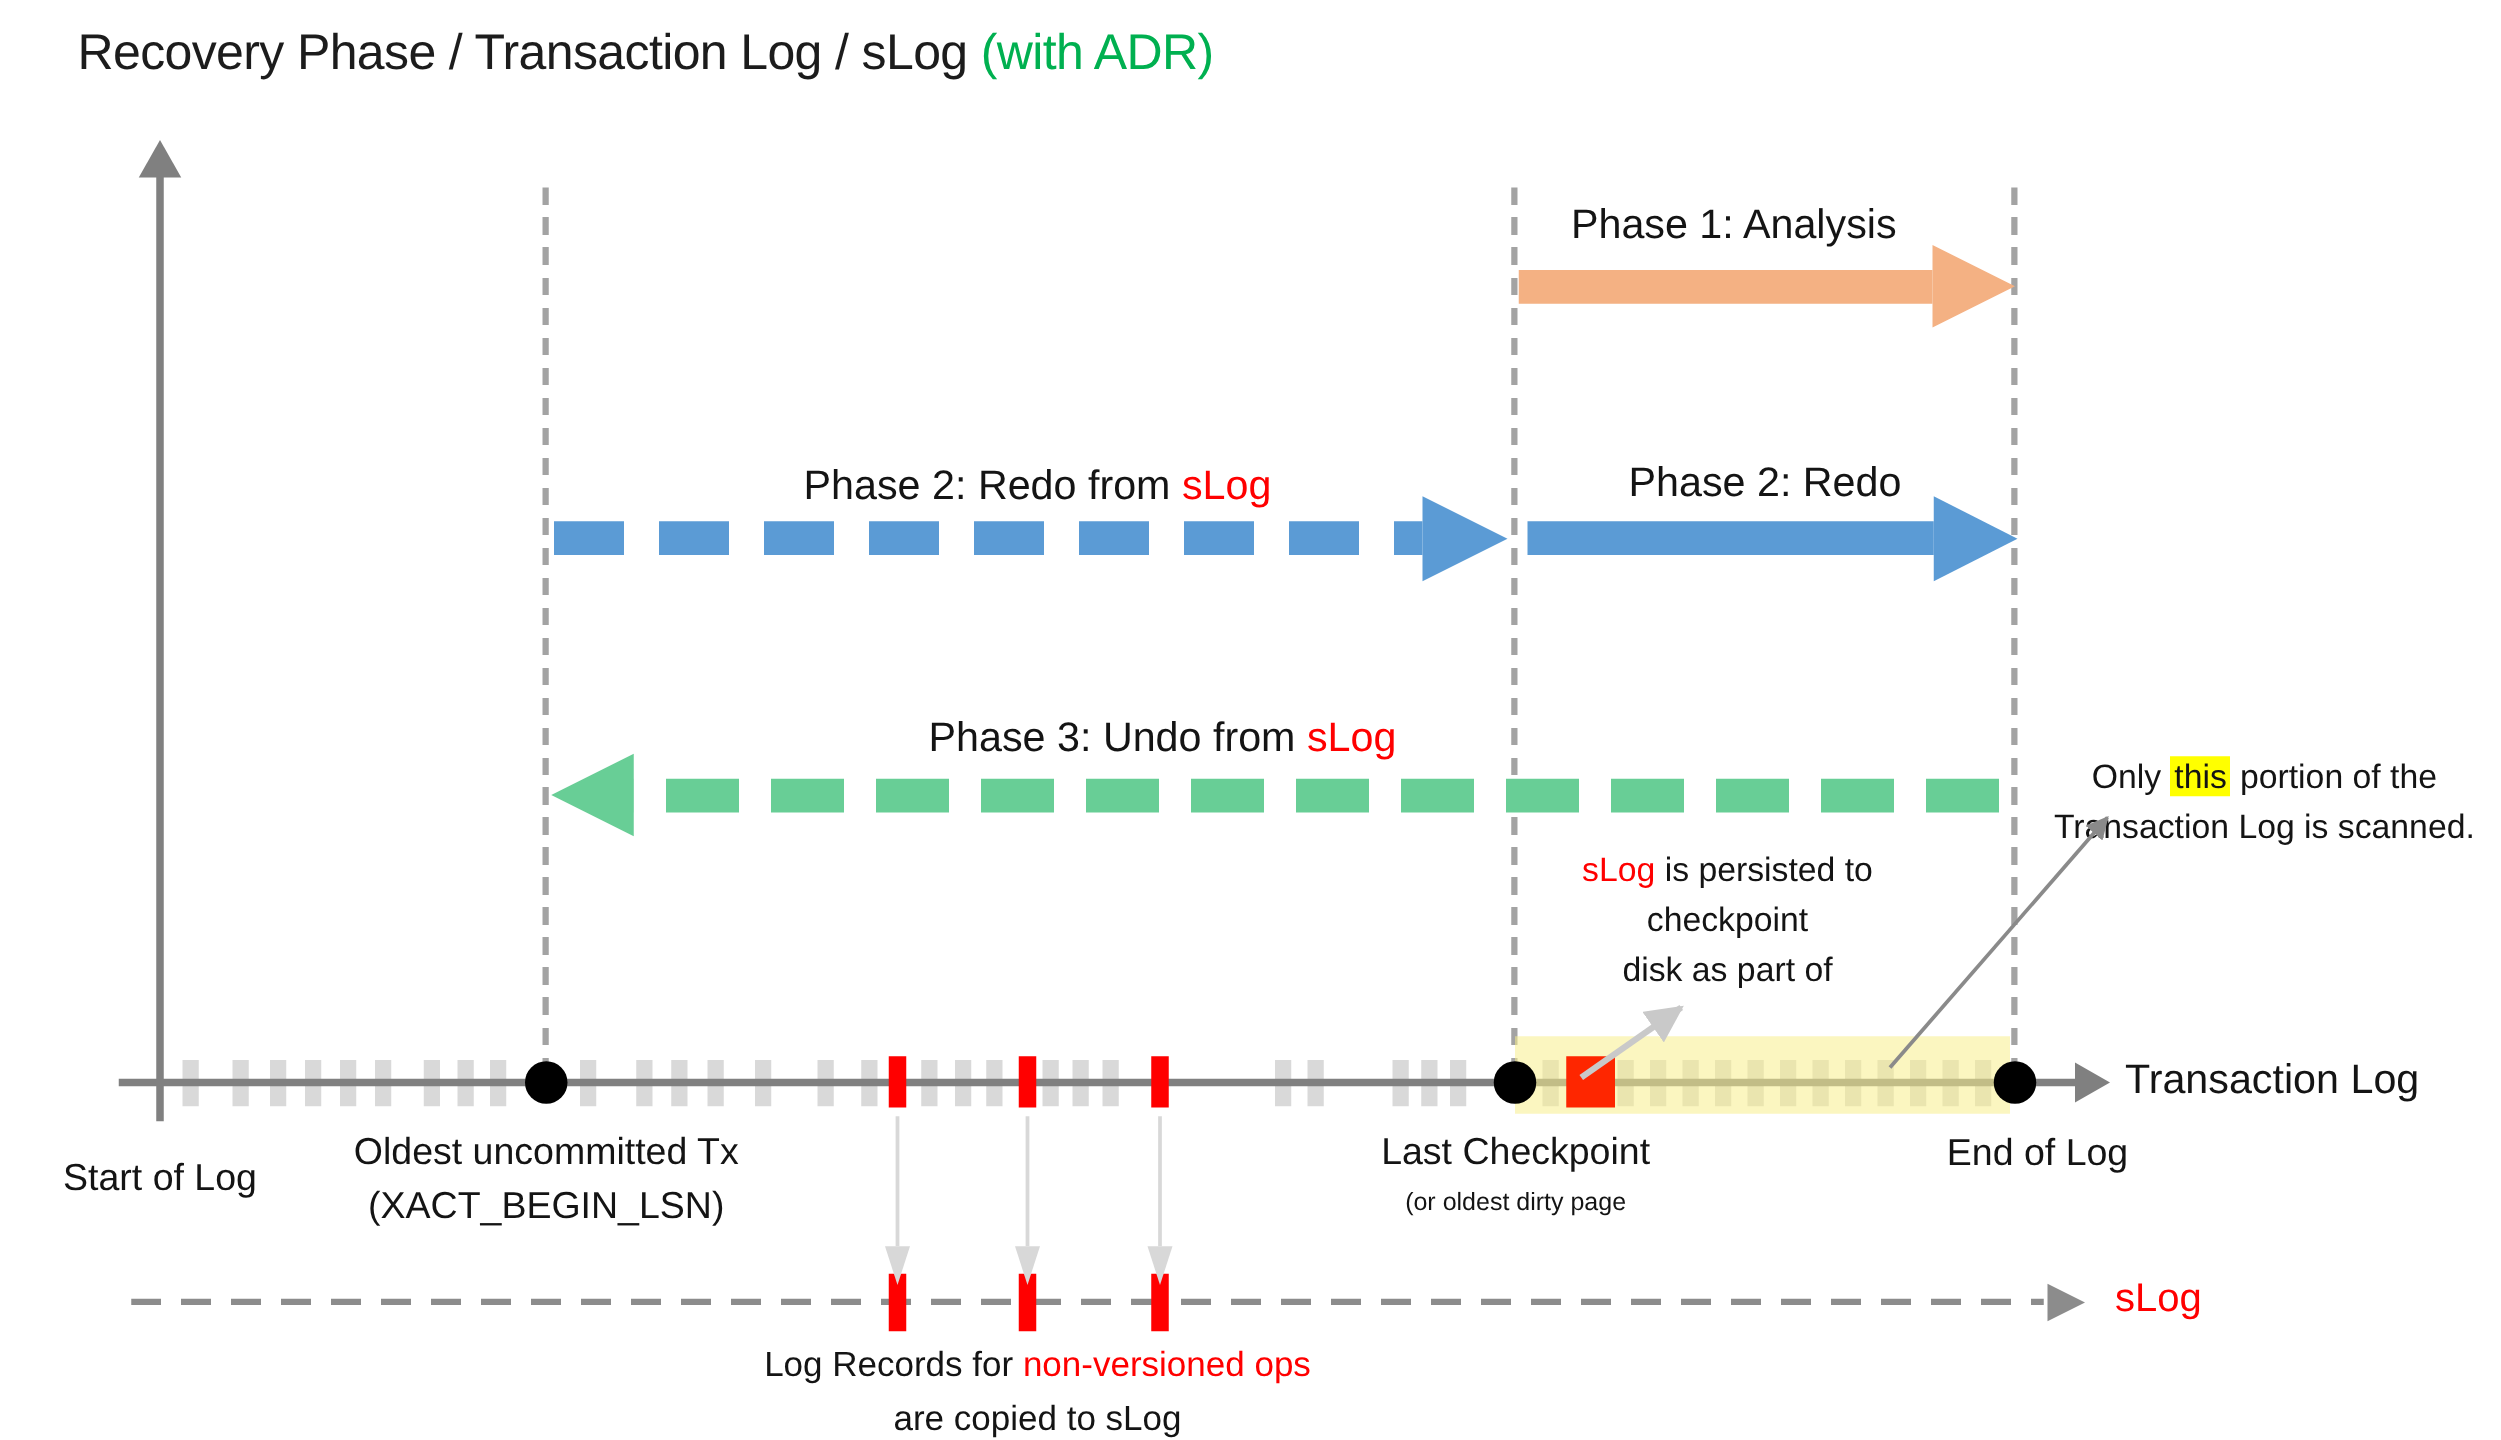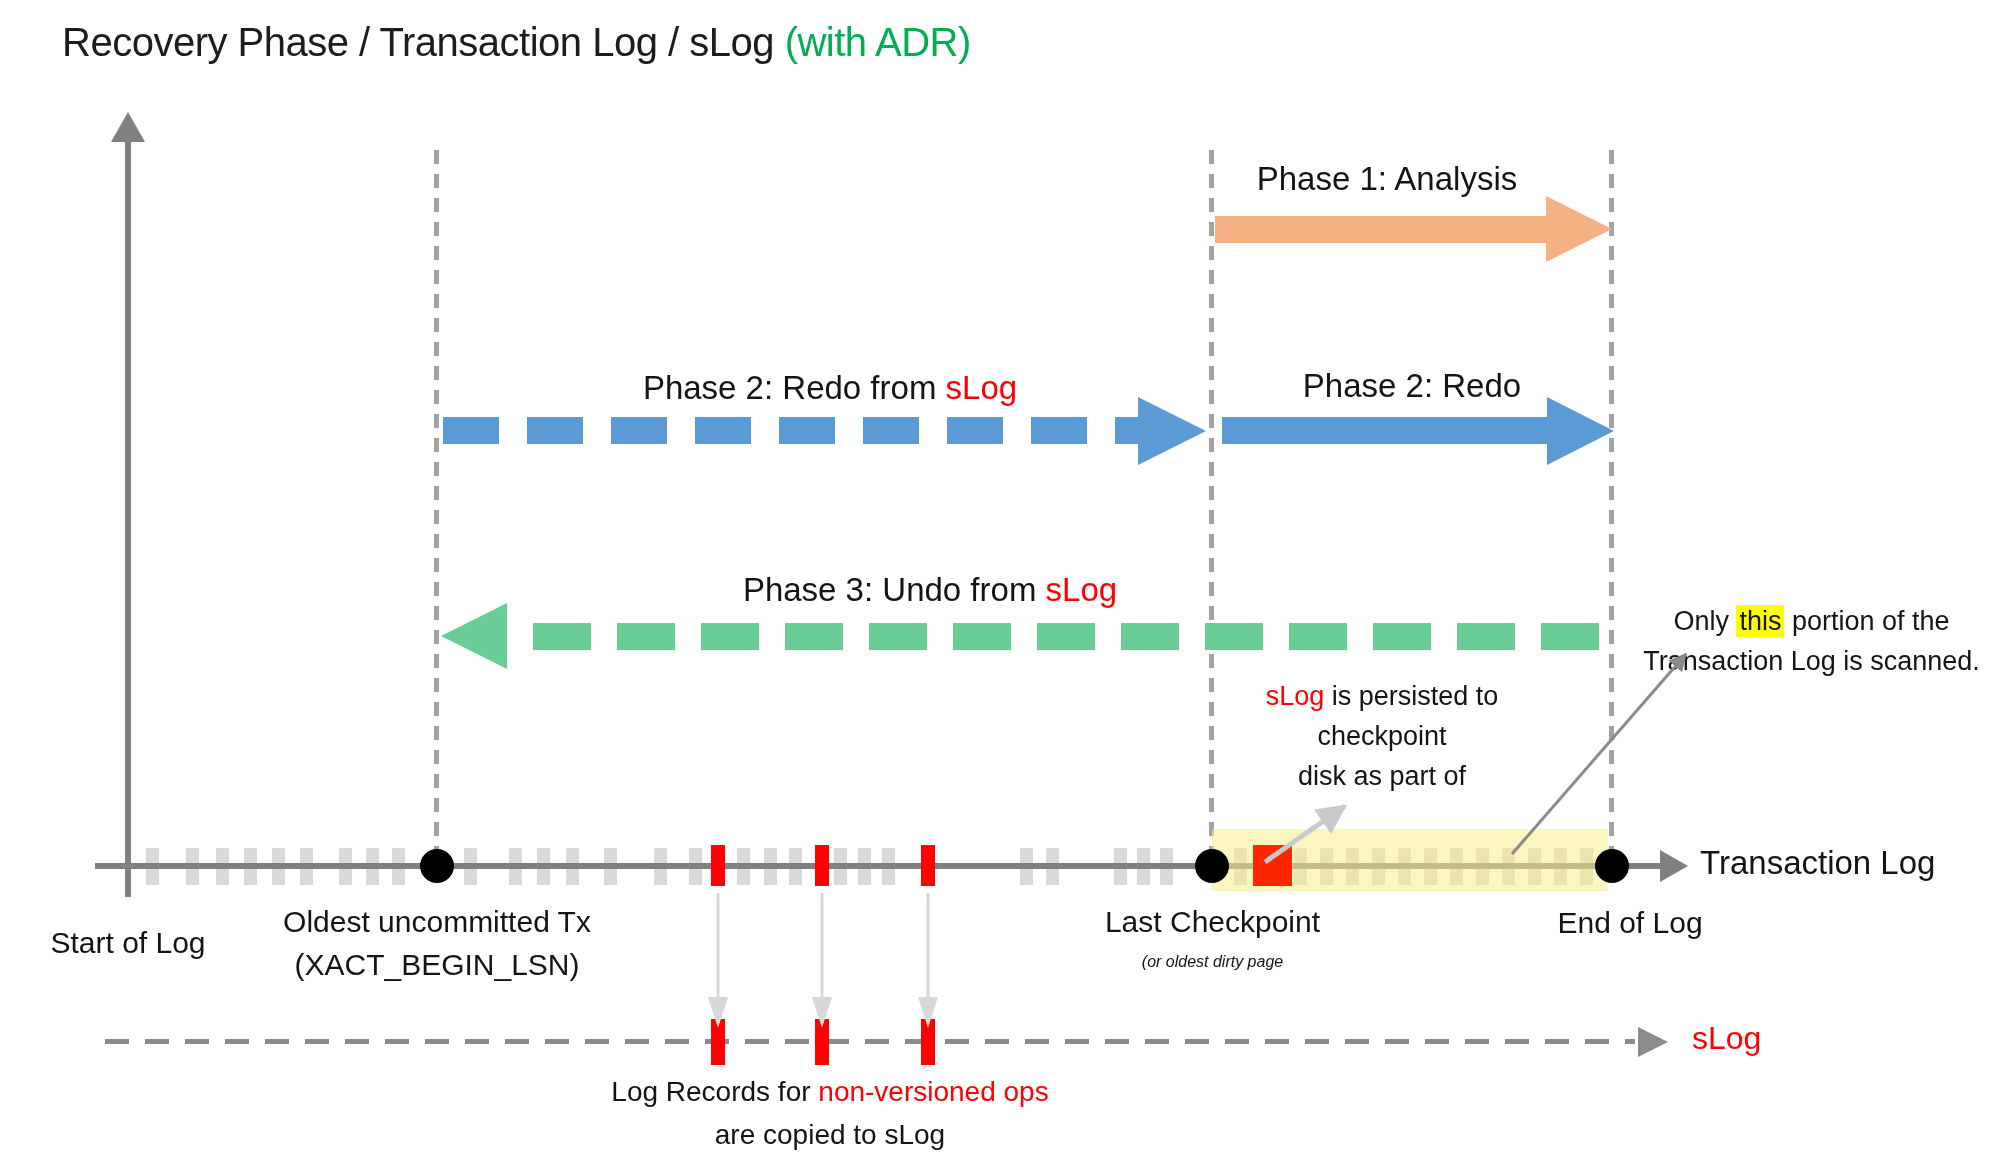--- a/index.html
+++ b/index.html
@@ -47,21 +47,21 @@
   .note{font-size:27px;line-height:40px;text-align:center;z-index:8;color:#141414;}
   #scanned-note{left:1622px;width:379px;top:560px;margin-top:41px;}
   #scanned-note .hl{background:#ffff00;padding:1px 3px;}
   #persisted-note{left:1227px;width:310px;top:676px;}
   #copied-note{left:575px;width:510px;top:1070px;font-size:28px;line-height:43px;}
   
   .marker-label{font-size:30px;line-height:43px;text-align:center;z-index:8;color:#141414;white-space:nowrap;}
   #start-label{left:18px;width:220px;top:921px;}
   #oldest-label{left:237px;width:400px;top:900px;}
   #checkpoint-label{left:1040px;width:345px;top:900px;}
-  #checkpoint-label .it{font-size:16px;line-height:38px;font-style:italic;display:block;white-space:normal;}
+  #checkpoint-label .it{font-size:20px;line-height:38px;display:block;white-space:normal;}
   #end-label{left:1500px;width:260px;top:901px;}
   #tl-label{left:1700px;top:844px;font-size:33px;z-index:8;color:#141414;white-space:nowrap;}
   
   .slog-line{left:105px;top:1039px;width:1530px;height:5px;z-index:3;
     background:repeating-linear-gradient(90deg,#8c8c8c 0 24px,transparent 24px 40px);}
   .slog-head{left:1638px;top:1027px;width:0;height:0;border-top:15px solid transparent;border-bottom:15px solid transparent;border-left:30px solid #8c8c8c;z-index:3;}
   #slog-label{left:1692px;top:1020px;font-size:32px;color:#ff0000;z-index:8;white-space:nowrap;}
   #svg-overlay{left:0;top:0;z-index:9;pointer-events:none;}
 </style>
 </head>

